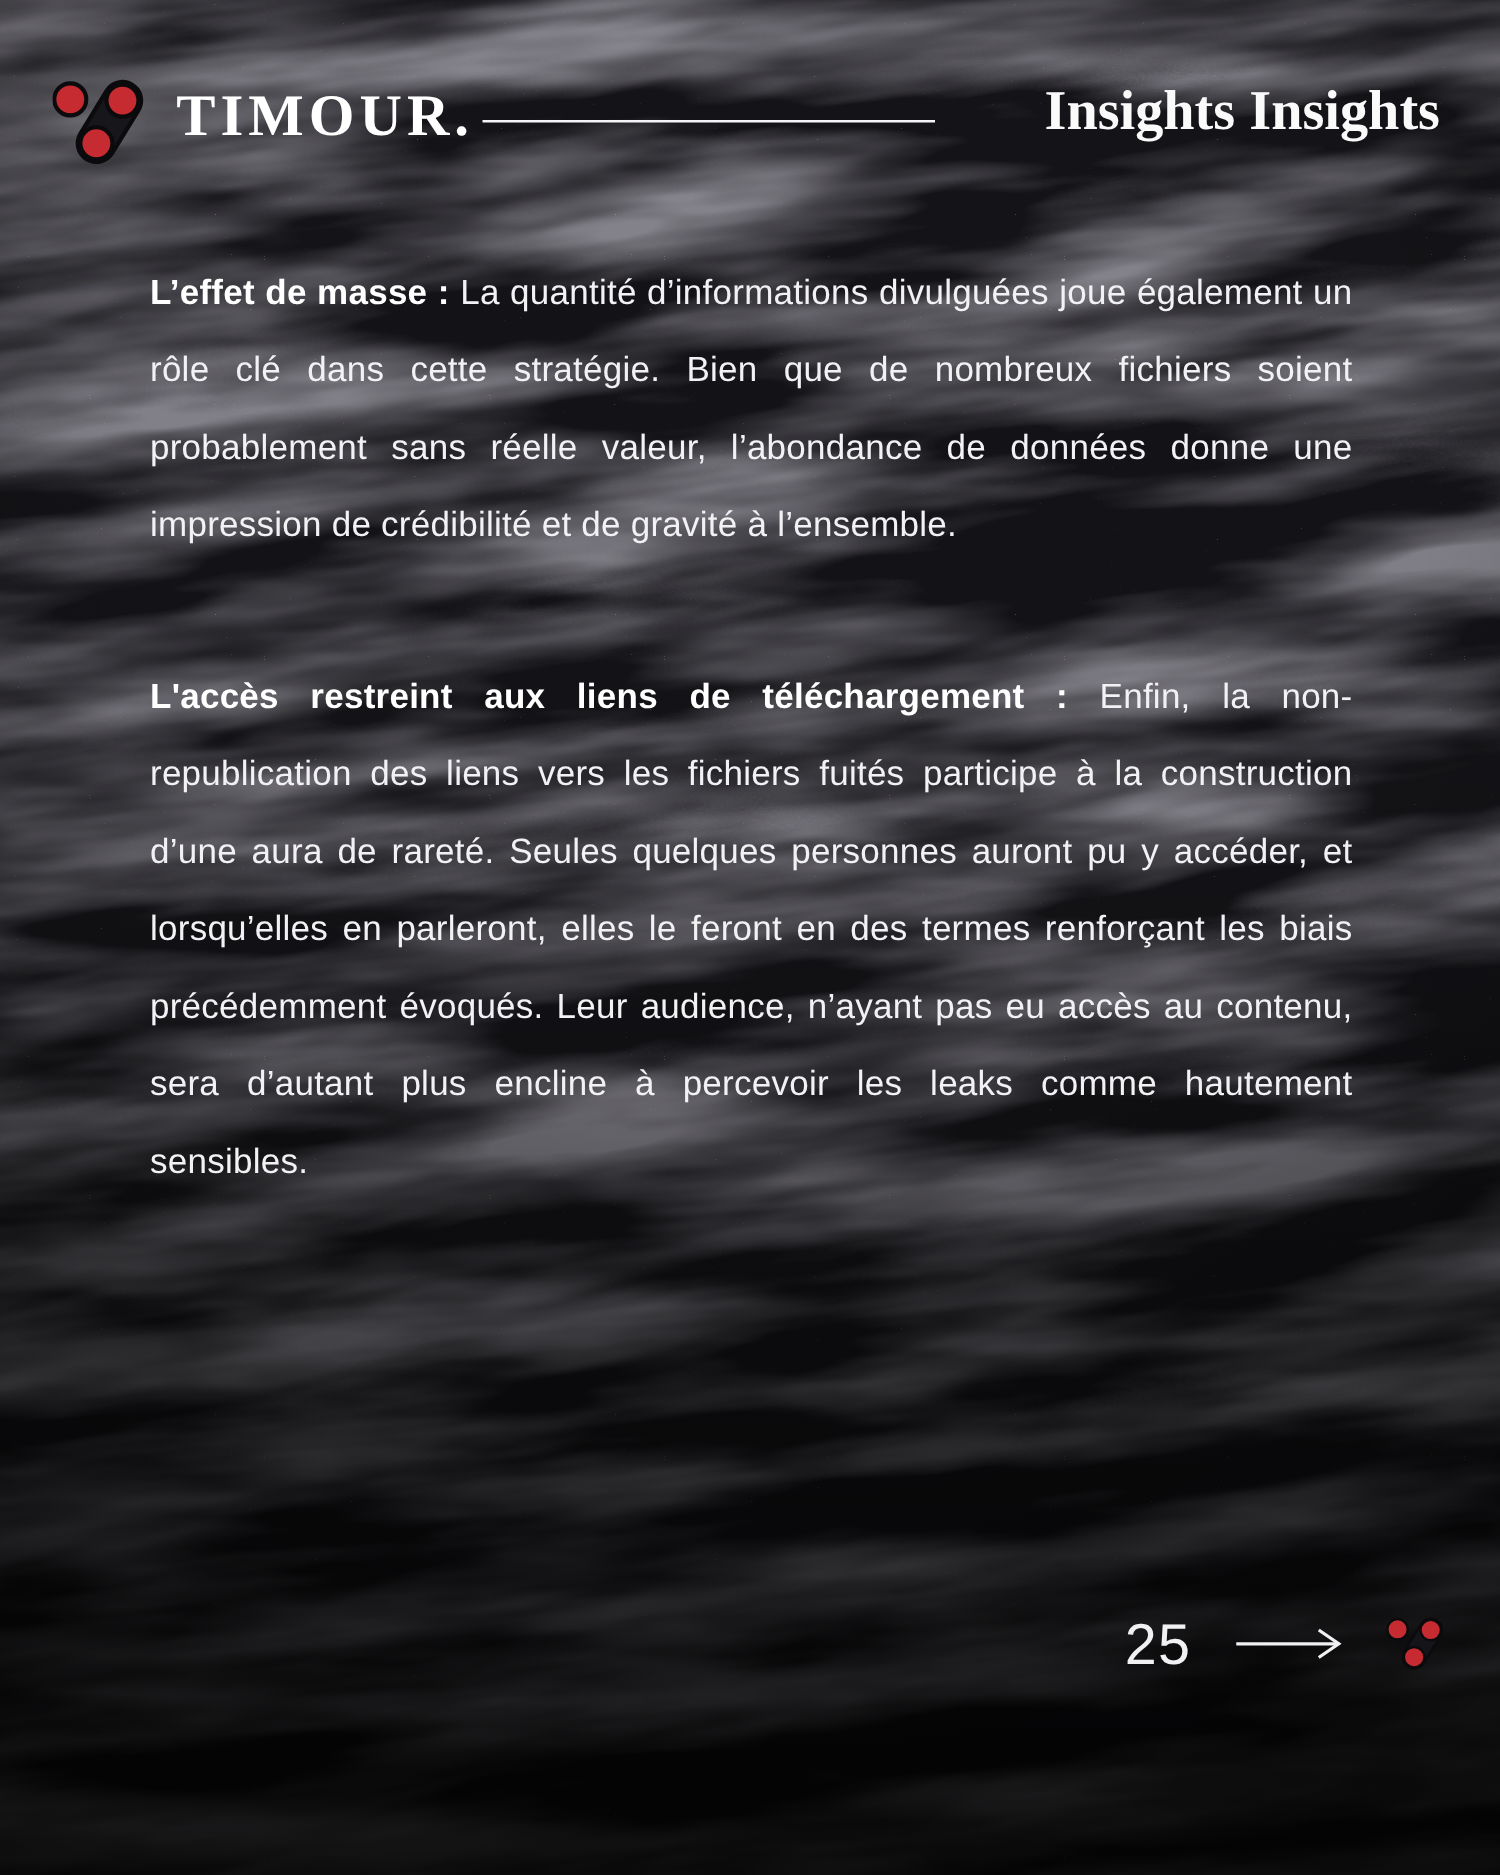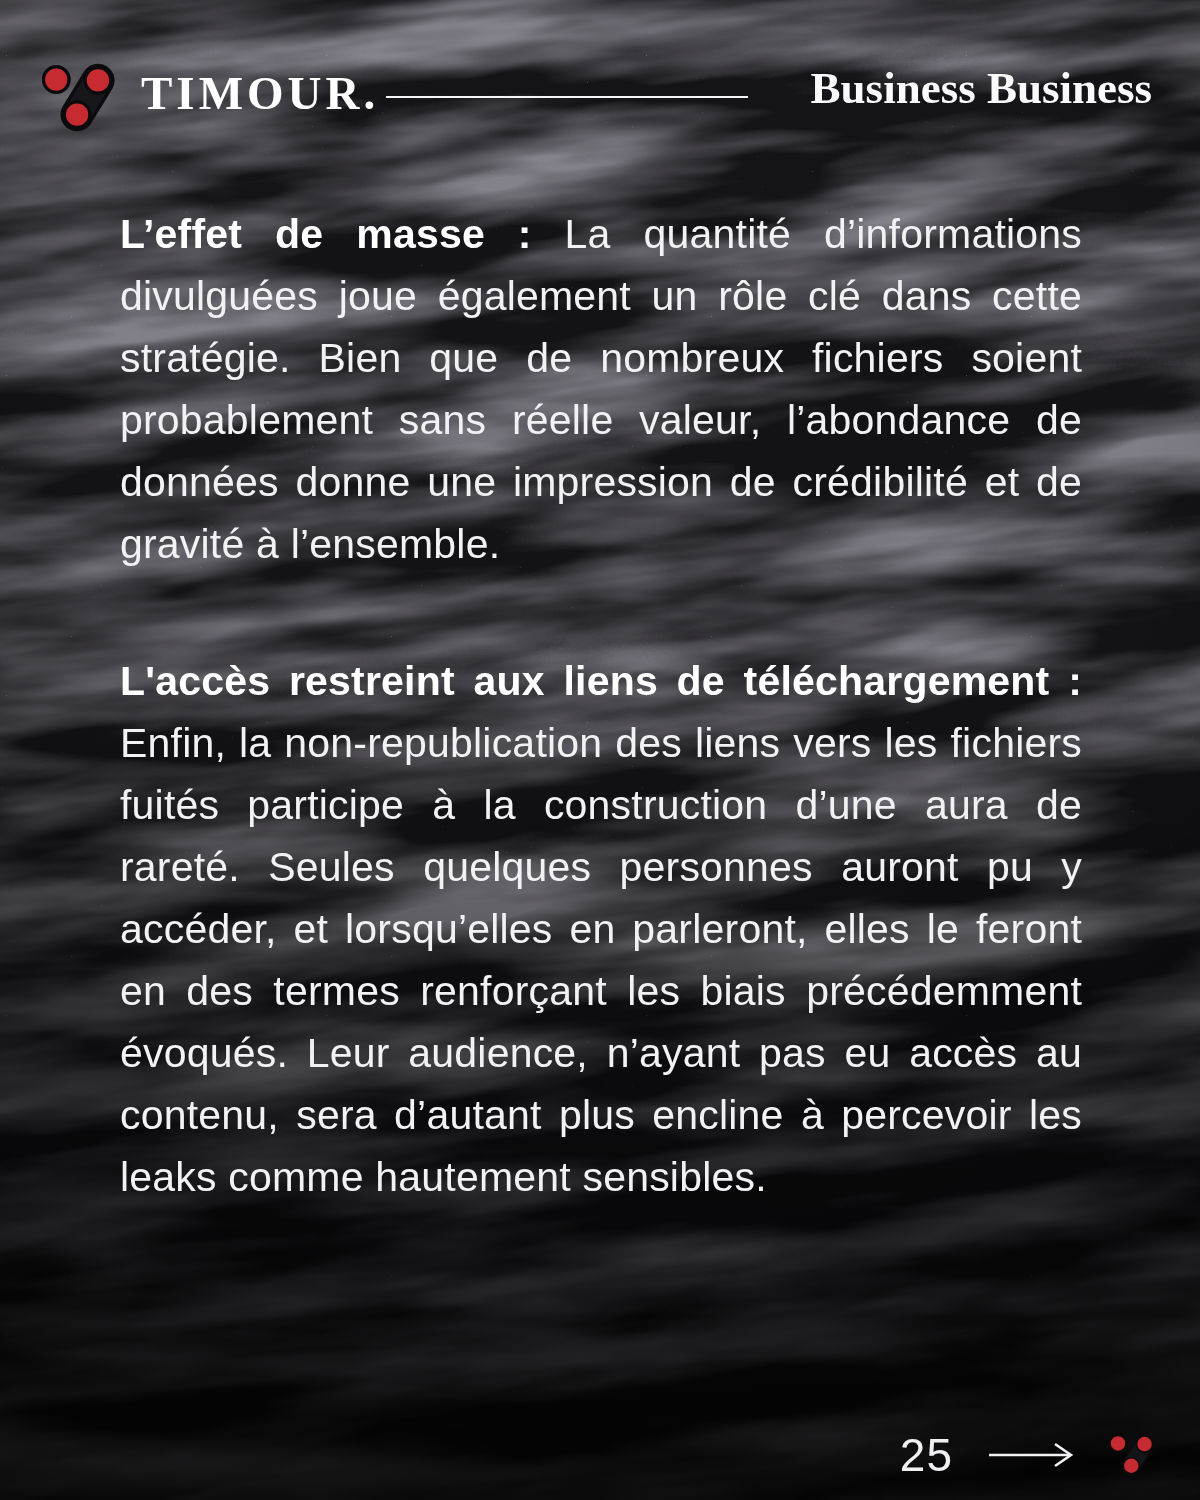--- a/index.html
+++ b/index.html
@@ -58,33 +58,33 @@
     line-height: 1;
   }
 
   
   .copy {
     position: absolute;
     left: 120px;
     top: 203px;
     width: 962px;
     color: #f2f1f4;
-    font-size: 41px;
+    font-size: 28px;
     line-height: 62px;
     text-align: justify;
     letter-spacing: 0.2px;
   }
   .copy p + p { margin-top: 75px; }
   .copy .lead { font-weight: 700; color: #ffffff; }
 
   
   .footer {
     position: absolute;
     right: 44px;
-    top: 1432px;
+    top: 1292px;
     display: flex;
     align-items: center;
     gap: 34px;
   }
   .page-number {
     color: #f1f0f3;
     font-size: 46px;
     line-height: 1;
     letter-spacing: 1px;
   }
@@ -129,21 +129,21 @@
       <line x1="59" y1="18" x2="37" y2="54" stroke="#17161a" stroke-width="28" stroke-linecap="round"></line>
       <circle cx="15" cy="17" r="13.5" fill="#c62b31" stroke="#0b0a0c" stroke-width="3.5"></circle>
       <circle cx="59" cy="18" r="13.5" fill="#c62b31" stroke="#0b0a0c" stroke-width="3.5"></circle>
       <circle cx="37" cy="54" r="13.5" fill="#c62b31" stroke="#0b0a0c" stroke-width="3.5"></circle>
     </svg>
 
     <div class="brand">TIMOUR.</div>
 
     <div class="header-rule"></div>
 
-    <div class="tagline">Business Business</div>
+    <div class="tagline">Insights Insights</div>
 
     <div class="copy">
       <p><span class="lead">L’effet de masse : </span><span>La quantité d’informations divulguées joue également un rôle clé dans cette stratégie. Bien que de nombreux fichiers soient probablement sans réelle valeur, l’abondance de données donne une impression de crédibilité et de gravité à l’ensemble.</span></p>
       <p><span class="lead">L'accès restreint aux liens de téléchargement : </span><span>Enfin, la non-republication des liens vers les fichiers fuités participe à la construction d’une aura de rareté. Seules quelques personnes auront pu y accéder, et lorsqu’elles en parleront, elles le feront en des termes renforçant les biais précédemment évoqués. Leur audience, n’ayant pas eu accès au contenu, sera d’autant plus encline à percevoir les leaks comme hautement sensibles.</span></p>
     </div>
 
     <div class="footer">
       <span class="page-number">25</span>
 
       <svg class="arrow-icon-svg" width="88" height="26" viewBox="0 0 88 26" aria-hidden="true">

